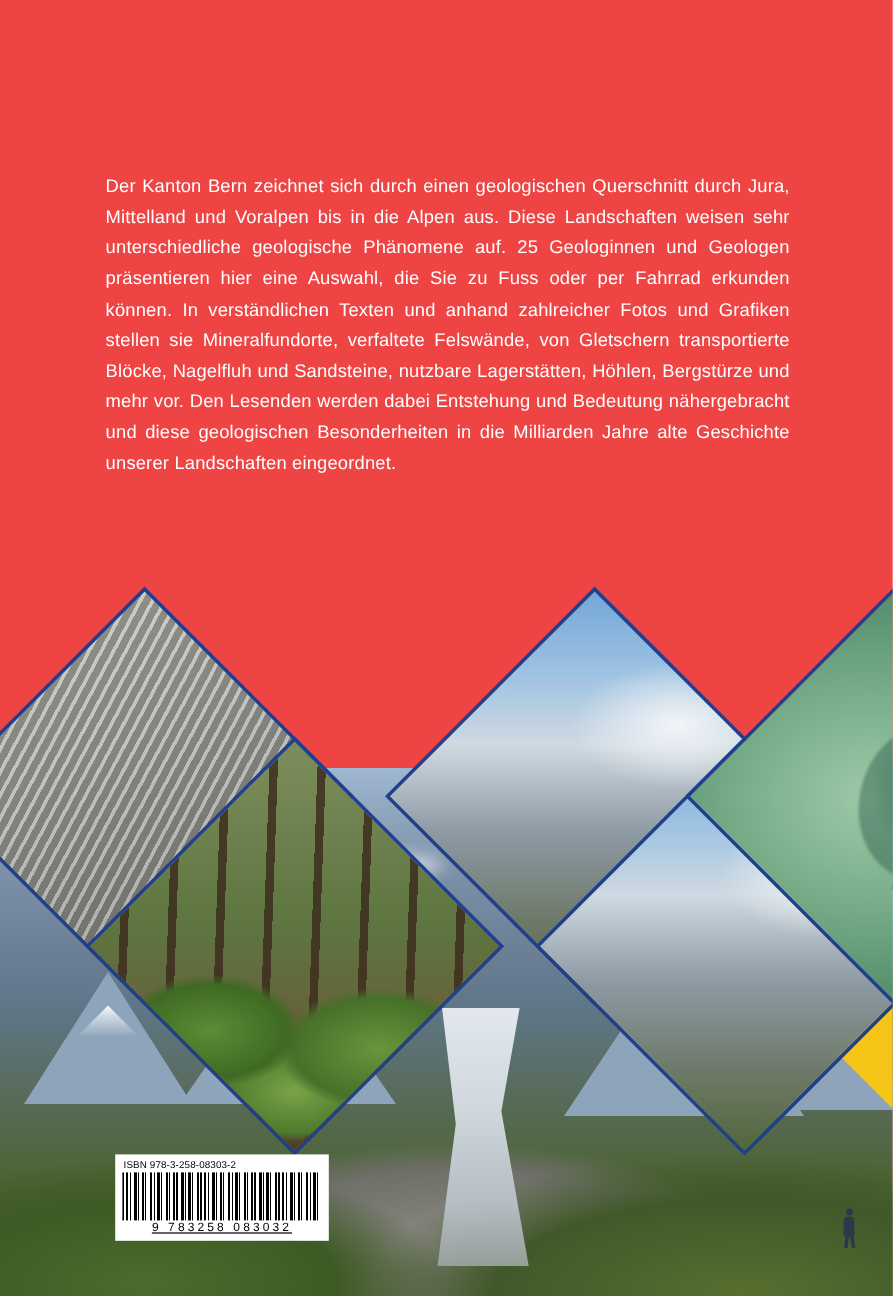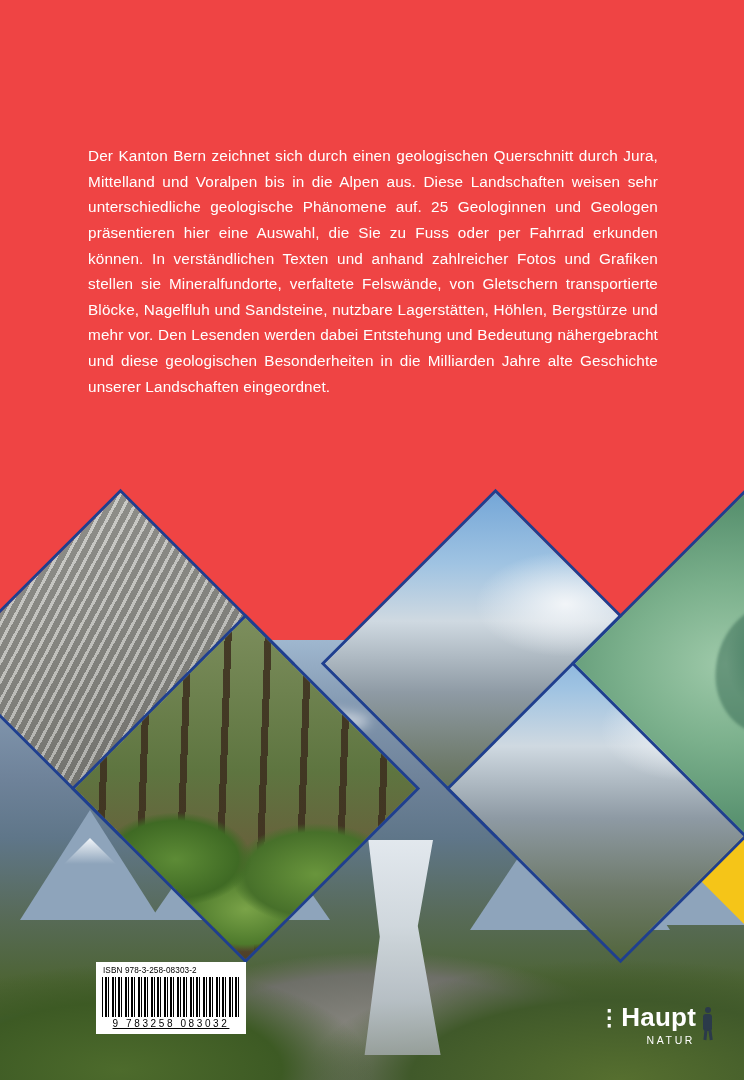--- a/index.html
+++ b/index.html
@@ -166,21 +166,21 @@
     border-top: 62px solid transparent;
     border-bottom: 62px solid transparent;
     border-right: 62px solid #f5c518;
   }
 
   
   .barcode-box {
     position: absolute;
     left: 96px;
     top: 962px;
-    width: 150px;
+    width: 178px;
     height: 72px;
     background: #ffffff;
     padding: 4px 6px 14px 6px;
     box-sizing: border-box;
   }
   .barcode-isbn {
     font-size: 8.2px;
     color: #000;
     letter-spacing: 0.1px;
     margin: 0 0 2px 1px;
@@ -306,24 +306,20 @@
   </div>
 
   <p class="blurb">Der Kanton Bern zeichnet sich durch einen geologischen Querschnitt durch Jura, Mittelland und Voralpen bis in die Alpen aus. Diese Landschaften weisen sehr unterschiedliche geologische Phänomene auf. 25 Geologinnen und Geologen präsentieren hier eine Auswahl, die Sie zu Fuss oder per Fahrrad erkunden können. In verständlichen Texten und anhand zahlreicher Fotos und Grafiken stellen sie Mineralfundorte, verfaltete Felswände, von Gletschern transportierte Blöcke, Nagelfluh und Sandsteine, nutzbare Lagerstätten, Höhlen, Bergstürze und mehr vor. Den Lesenden werden dabei Entstehung und Bedeutung nähergebracht und diese geologischen Besonderheiten in die Milliarden Jahre alte Geschichte unserer Landschaften eingeordnet.</p>
 
   <div class="barcode-box">
     <div class="barcode-isbn">ISBN 978-3-258-08303-2</div>
     <div class="barcode-bars"></div>
     <div class="barcode-digits">9 783258 083032</div>
   </div>
 
-  <div class="publisher">
-    <div class="name"><span class="dots">⋮</span><span>Haupt</span></div>
-    <div class="sub">NATUR</div>
-  </div>
 
   <div class="hiker">
     <div class="head"></div>
     <div class="body"></div>
     <div class="leg l"></div>
     <div class="leg r"></div>
   </div>
 
 </div>
 

